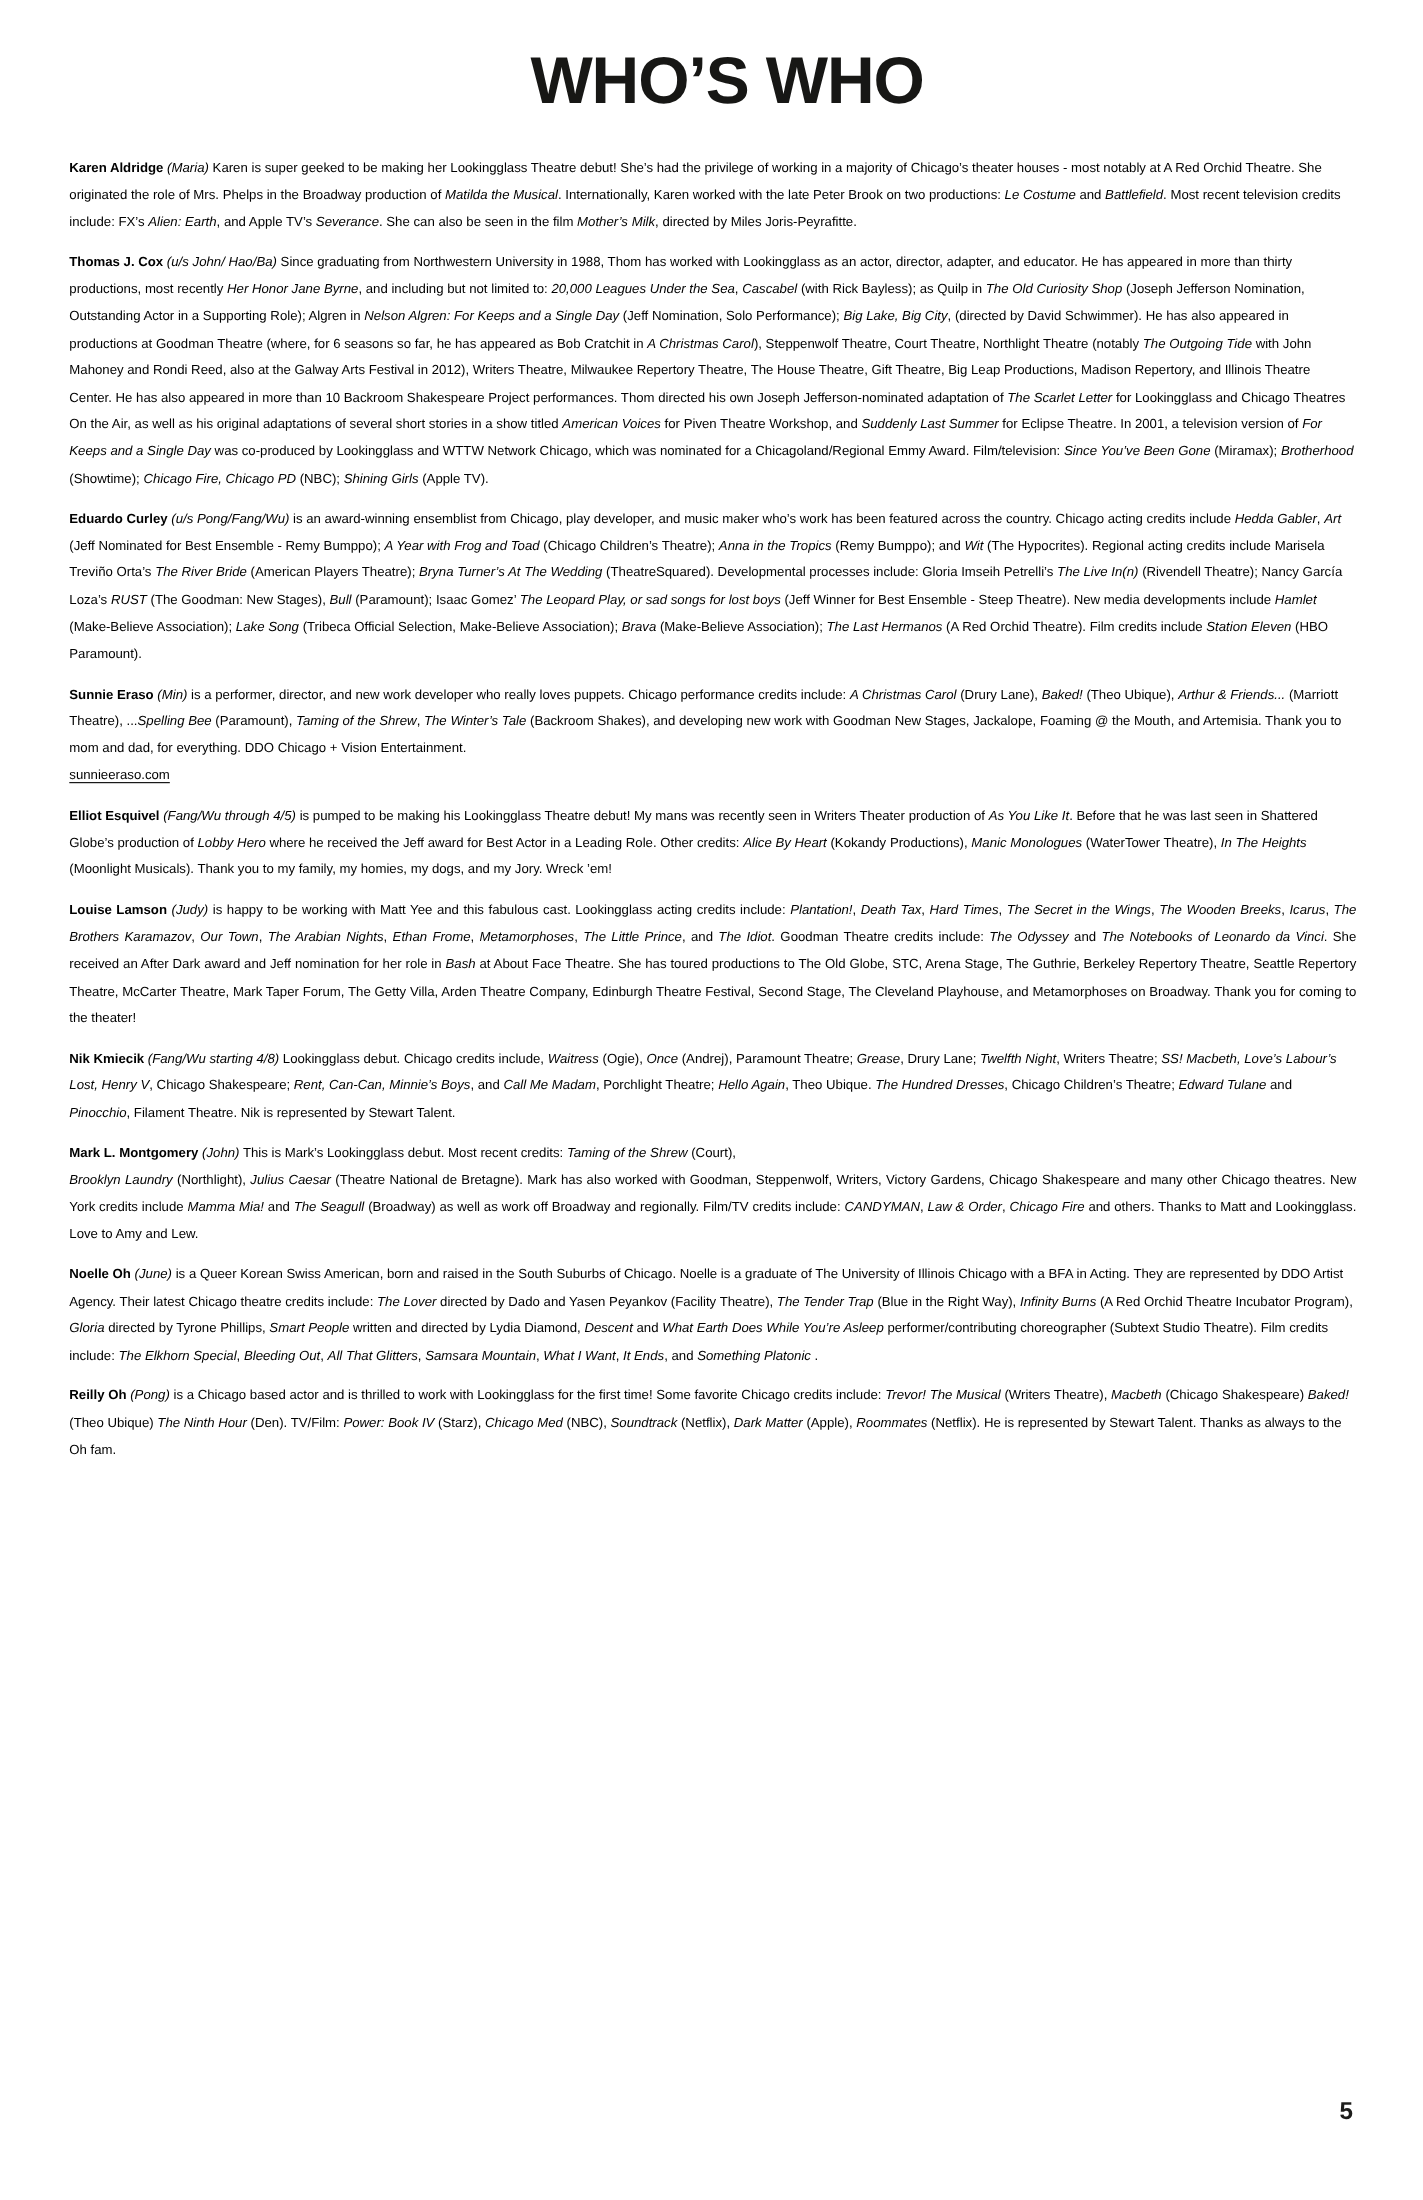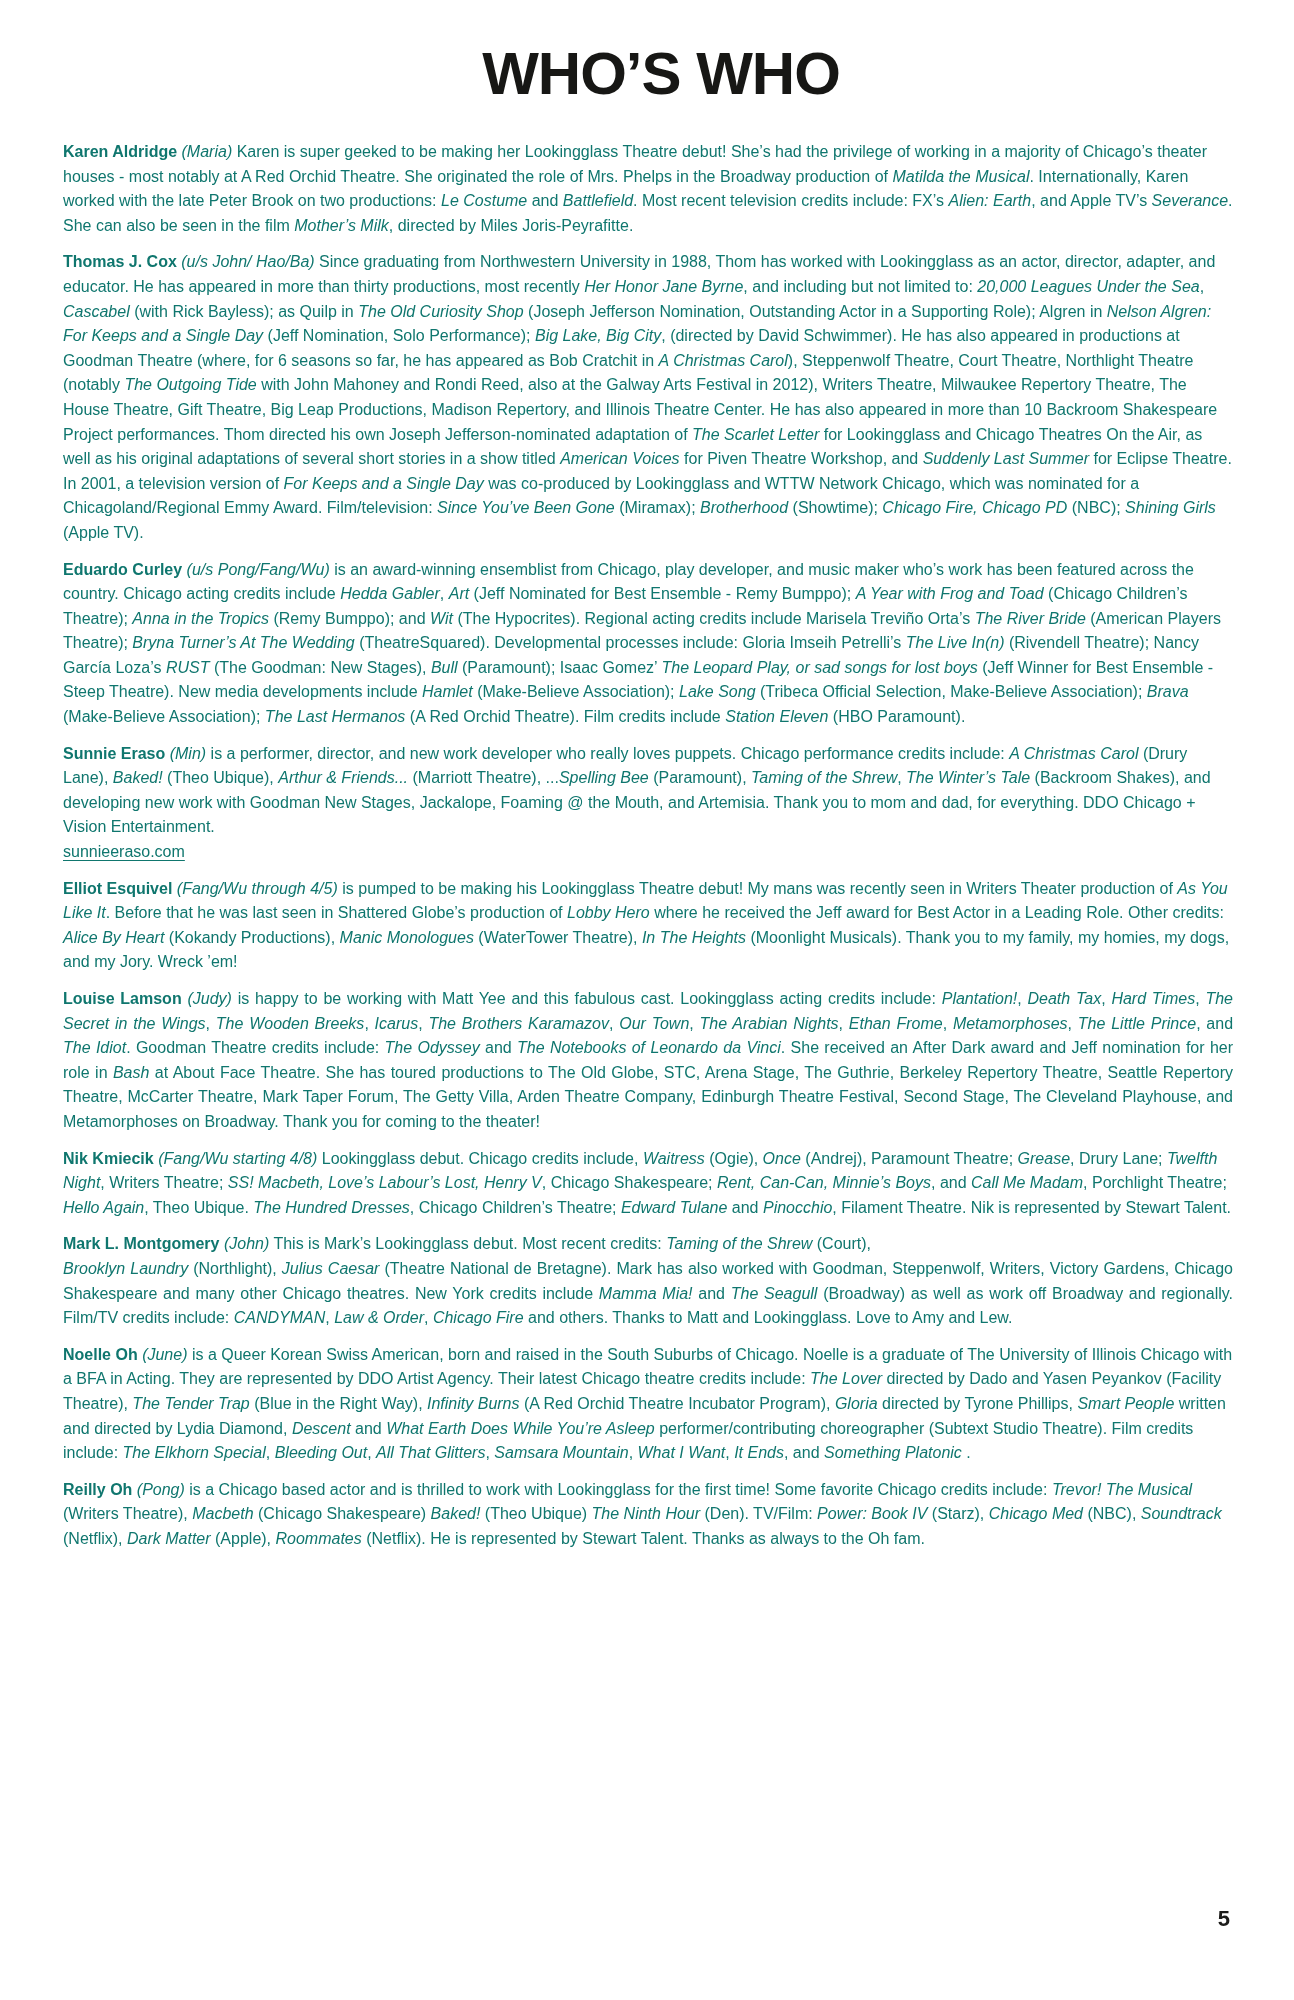--- a/index.html
+++ b/index.html
@@ -28,24 +28,24 @@
     padding-left: 28px;
   }
   .bios {
     position: absolute;
     left: 63px;
     top: 140px;
     width: 1170px;
   }
   .bio {
     margin: 0 0 12px 0;
-    font-size: 16px;
+    font-size: 12px;
     line-height: 24.6px;
     text-align: left;
-    color: #0f766e;
+    color: #000000;
   }
   .bio.justify { text-align: justify; }
   .bio strong { font-weight: bold; }
   .bio .role { font-style: italic; }
   .bio .it { font-style: italic; }
   .bio a.bio-link {
     color: inherit;
     text-underline-offset: 3px;
   }
   .page-number {

